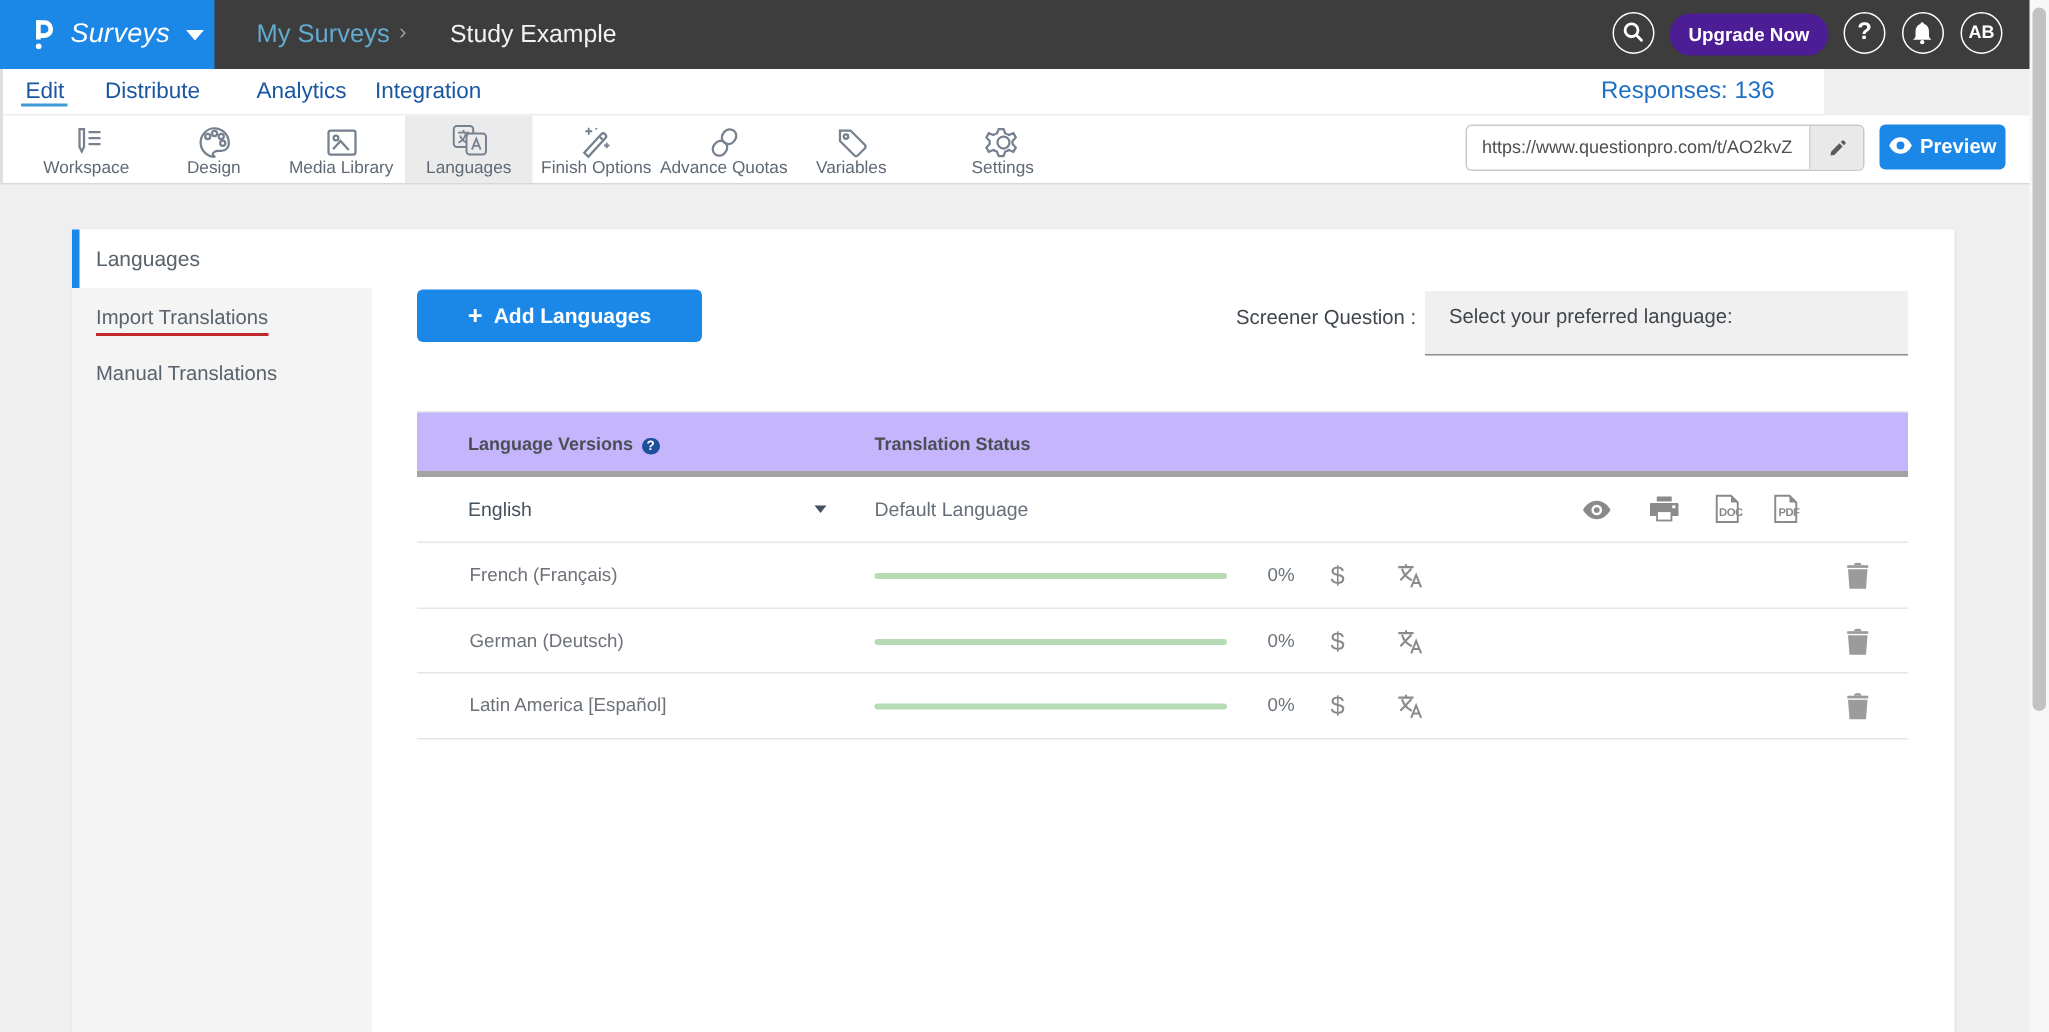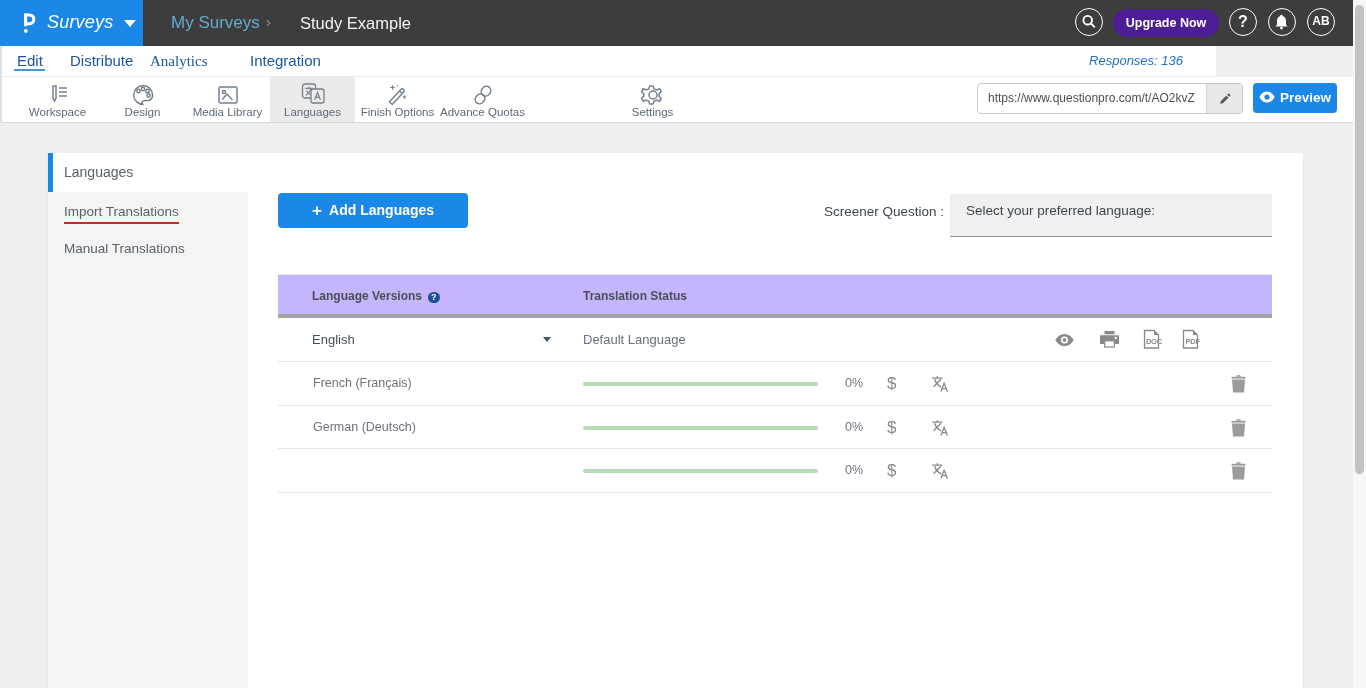--- a/index.html
+++ b/index.html
@@ -15,21 +15,21 @@
 .crumbsep { position:absolute; left:266px; top:0; line-height:44px; font-size:15px; color:#9a9a9a; }
 .crumb2 { position:absolute; left:300px; top:0; line-height:46px; font-size:16.5px; color:#f2f2f2; }
 .circbtn { position:absolute; top:8px; width:28px; height:28px; border:1.6px solid #fff; border-radius:50%; }
 #upgrade { position:absolute; left:1113px; top:9px; width:106px; height:28px; background:#4c1d95; border-radius:14px; color:#fff; font-size:12.5px; font-weight:bold; text-align:center; line-height:28px; }
 
 
 #tabsbar { position:absolute; left:0; top:46px; width:1216px; height:31px; background:#fff; border-bottom:1px solid #ececec; }
 .tab { position:absolute; top:0; line-height:30px; font-size:15px; color:#1b57a0; }
 #tab-edit { left:17px; }
 #tab-edit:after { content:""; position:absolute; left:-3px; right:-2px; bottom:5px; height:2.5px; background:#3f9ad8; }
-#responses { position:absolute; right:33px; top:0; line-height:30px; font-size:13px; color:#1e6fc5;font-style:italic; }
+#responses { position:absolute; right:33px; top:0; line-height:30px; font-size:16px; color:#1e6fc5; }
 
 
 #toolbar { position:absolute; left:0; top:77px; width:1366px; height:46px; background:#fff; border-bottom:1px solid #d8d8d8; }
 .titem { position:absolute; top:0; width:85px; height:45px; text-align:center; }
 .titem.sel { background:#ebebeb; }
 .titem svg { margin-top:5px; }
 .titem .lab { position:absolute; left:-20px; right:-20px; bottom:4px; font-size:11.5px; color:#5f6a77; }
 #urlbox { position:absolute; left:977px; top:6px; width:266px; height:31px; border:1px solid #c9c9c9; border-radius:4px; background:#fff; overflow:hidden; }
 #urlbox .url { position:absolute; left:10px; top:0; line-height:29px; font-size:12px; color:#4f4f4f; white-space:nowrap; }
 #urlbox .pen { position:absolute; right:0; top:0; width:36px; height:29px; background:#e9e9e9; border-left:1px solid #d2d2d2; text-align:center; }
@@ -103,21 +103,21 @@
       <path d="M12 4.6 c0.7 0 1.2 0.55 1.2 1.2 c2 0.7 3.1 2.5 3.1 4.5 v2.9 c0 1 0.7 1.9 1.7 2.7 h-12 c1 -0.8 1.7 -1.7 1.7 -2.7 v-2.9 c0 -2 1.1 -3.8 3.1 -4.5 c0 -0.65 0.5 -1.2 1.2 -1.2 z" fill="#fff"></path>
       <circle cx="12" cy="17.4" r="1.35" fill="#fff"></circle>
     </svg>
   </div>
   <div class="circbtn" style="left:1307px; color:#fff; font-size:12px; font-weight:bold; text-align:center; line-height:25px;">AB</div>
 </div>
 
 <div id="tabsbar">
   <span class="tab" id="tab-edit">Edit</span>
   <span class="tab" style="left:70px;">Distribute</span>
-  <span class="tab" style="left:150px;font-family:Liberation Serif, serif;">Analytics</span>
+  <span class="tab" style="left:171px;">Analytics</span>
   <span class="tab" style="left:250px;">Integration</span>
   <span id="responses">Responses: 136</span>
 </div>
 
 <div id="toolbar">
   <div class="titem" style="left:15px;">
     <svg width="26" height="26" viewBox="0 0 26 26" fill="none" stroke="#76808e" stroke-width="1.5">
       <path d="M8 4 v12 l1.5 3 1.5 -3 v-12 z"></path>
       <path d="M14 6 h8 M14 10 h8 M14 14 h8"></path>
     </svg>
@@ -161,21 +161,28 @@
   </div>
   <div class="titem" style="left:440px;">
     <svg width="26" height="26" viewBox="0 0 26 26" fill="none" stroke="#76808e" stroke-width="1.5">
       <g transform="rotate(38 13 13)">
         <rect x="8.6" y="3" width="8.8" height="10.2" rx="4.4"></rect>
         <rect x="8.6" y="12.8" width="8.8" height="10.2" rx="4.4"></rect>
       </g>
     </svg>
     <div class="lab">Advance Quotas</div>
   </div>
-  <div class="titem" style="left:610px;">
+  <div class="titem" style="left:525px;">
+    <svg width="26" height="26" viewBox="0 0 26 26" fill="none" stroke="#76808e" stroke-width="1.5">
+      <path d="M5 5 h7 l9.5 9.5 a1.8 1.8 0 0 1 0 2.5 l-4.5 4.5 a1.8 1.8 0 0 1 -2.5 0 l-9.5 -9.5 z"></path>
+      <circle cx="9" cy="9" r="1.5"></circle>
+    </svg>
+    <div class="lab">Variables</div>
+  </div>
+  <div class="titem" style="left:626px;">
     <svg width="26" height="26" viewBox="0 0 26 26" fill="none" stroke="#76808e" stroke-width="1.5">
       <circle cx="13" cy="13" r="4"></circle>
       <path d="M13 4 l1.2 3 a6.5 6.5 0 0 1 2.4 1 l3 -1.2 1.6 2.8 -2.2 2.4 a6.5 6.5 0 0 1 0 2 l2.2 2.4 -1.6 2.8 -3 -1.2 a6.5 6.5 0 0 1 -2.4 1 l-1.2 3 -3.2 0 -1.2 -3 a6.5 6.5 0 0 1 -2.4 -1 l-3 1.2 -1.6 -2.8 2.2 -2.4 a6.5 6.5 0 0 1 0 -2 l-2.2 -2.4 1.6 -2.8 3 1.2 a6.5 6.5 0 0 1 2.4 -1 l1.2 -3 z"></path>
     </svg>
     <div class="lab">Settings</div>
   </div>
 
   <div id="urlbox">
     <span class="url">https://www.questionpro.com/t/AO2kvZ</span>
     <div class="pen">
@@ -262,20 +269,21 @@
           <path d="M1.2 3.1 h10.2 M6.3 1.2 v1.9 M2.6 11.8 L9.9 4.2 M3.7 4.2 C4.6 7.6 7 10.3 10.2 11.8"></path>
           <path d="M9.8 16.6 l3.3 -8.3 3.3 8.3 M11 13.6 h4.4" stroke-width="1.35"></path>
         </svg>
         <svg class="trash" width="15" height="18" viewBox="0 0 15 18">
           <path d="M1 4.5 h13 l-1 13 h-11 z" fill="#9b9b9b"></path>
           <rect x="0.5" y="1.8" width="14" height="1.8" fill="#9b9b9b"></rect>
           <path d="M5 1.8 a2.5 1.8 0 0 1 5 0 z" fill="#9b9b9b"></path>
         </svg>
       </div>
       <div class="trow" style="height:43.5px;">
+        <span class="name">Latin America [Español]</span>
         <div class="pbar" style="top:20px;"></div>
         <span class="pct">0%</span>
         <span class="dollar">$</span>
         <svg class="ticon" width="18" height="18" viewBox="0 0 18 18" fill="none" stroke="#8a8a8a" stroke-width="1.4">
           <path d="M1.2 3.1 h10.2 M6.3 1.2 v1.9 M2.6 11.8 L9.9 4.2 M3.7 4.2 C4.6 7.6 7 10.3 10.2 11.8"></path>
           <path d="M9.8 16.6 l3.3 -8.3 3.3 8.3 M11 13.6 h4.4" stroke-width="1.35"></path>
         </svg>
         <svg class="trash" width="15" height="18" viewBox="0 0 15 18">
           <path d="M1 4.5 h13 l-1 13 h-11 z" fill="#9b9b9b"></path>
           <rect x="0.5" y="1.8" width="14" height="1.8" fill="#9b9b9b"></rect>

